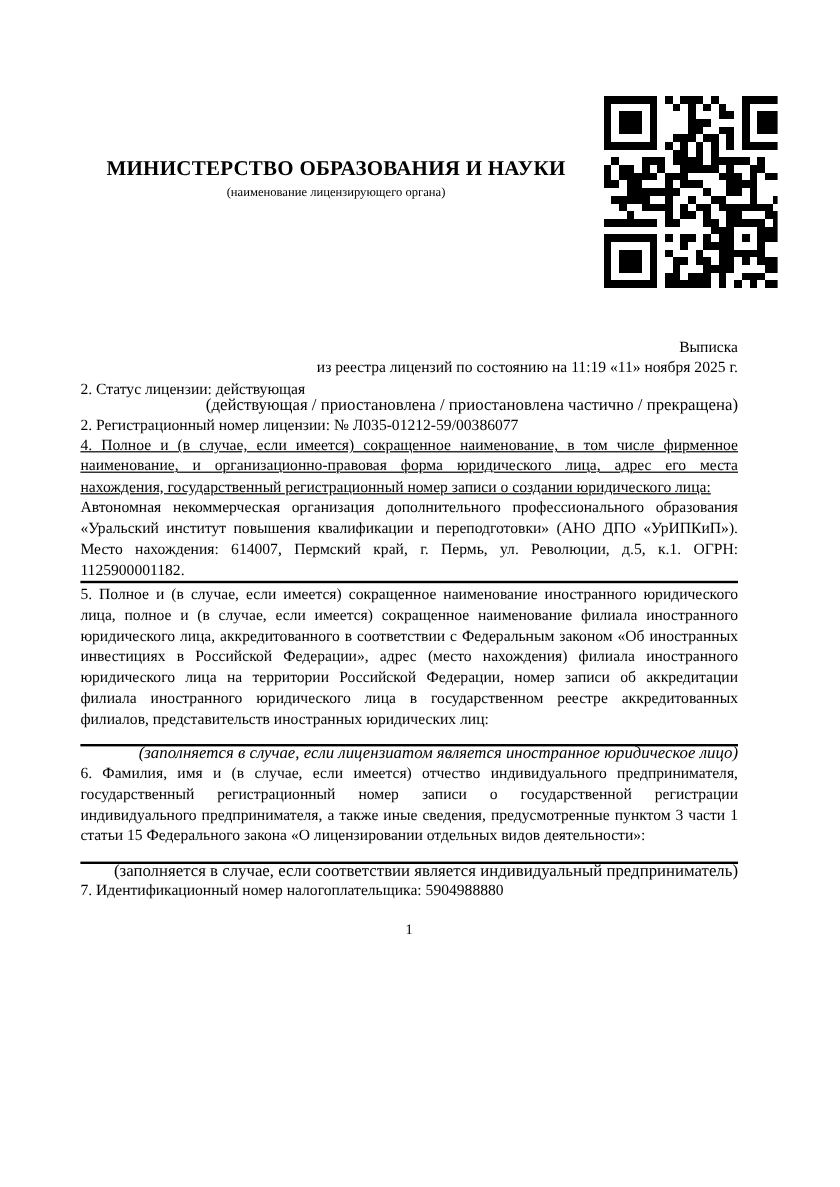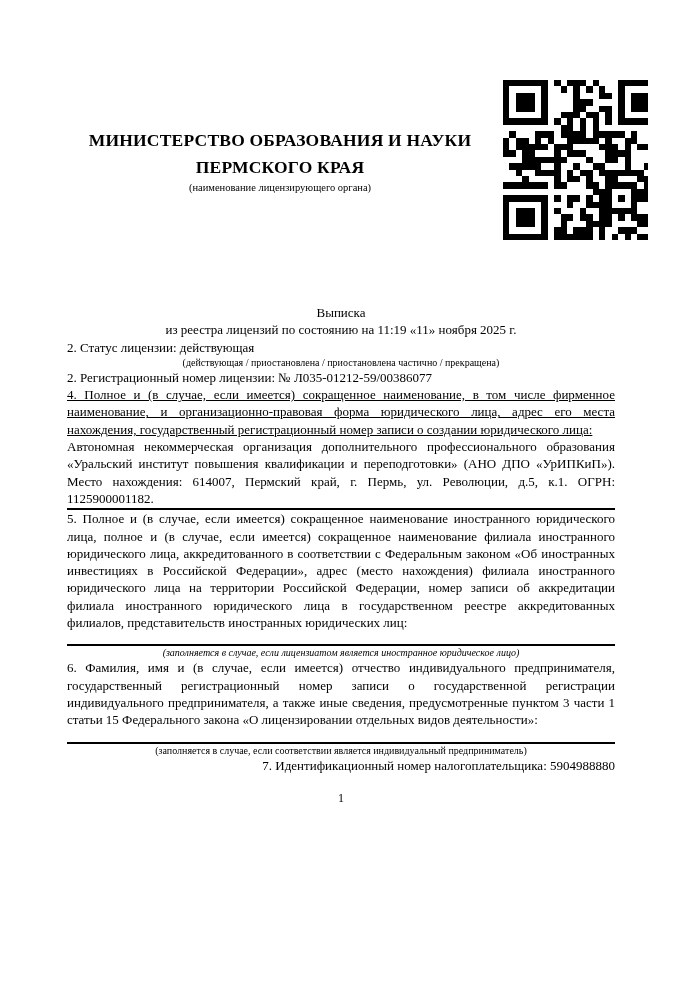--- a/index.html
+++ b/index.html
@@ -14,49 +14,48 @@
   .header { position: relative; height: 240px; }
   .ministry { position: absolute; left: 40px; top: 127px; width: 480px; text-align: center; }
   .ministry-title { font-size: 17.5px; font-weight: 700; line-height: 27px; letter-spacing: 0.2px; }
   .ministry-sub { font-size: 10.5px; line-height: 13px; margin-top: 0; }
   .qr { position: absolute; left: 503px; top: 80px; width: 160px; height: 160px; shape-rendering: crispEdges; }
   .qr rect { fill: #000; }
 
   
   .content { margin: 0 33px 0 67px; font-size: 13px; line-height: 17.3px; }
   .content p { margin: 0; }
-  .doc-title { margin-top: 64px; text-align: center; }
+  .doc-title { margin-top: 40px; text-align: right; }
   .justify { text-align: justify; text-align-last: left; }
-  .caption { font-size: 10px; line-height: 13px; text-align: center; }
+  .caption { font-size: 14px; line-height: 13px; text-align: right; }
   .rule { border: 0; height: 0; border-top: 2px solid #000; margin: 0; }
 
   .i1 { margin-top: 33px; }
   .i2 { margin-top: 22px; }
   .i3 { margin-top: 16px; }
   .i4 { margin-top: 14px; text-decoration: underline; }
   .rule4 { margin-top: 1px; }
   .cap4 { margin-top: 2px; }
   .i5 { margin-top: 18px; }
   .rule5 { margin-top: 13px; }
   .cap5 { margin-top: 2px; font-style: italic; }
   .i6 { margin-top: 18px; }
   .rule6 { margin-top: 13px; }
   .cap6 { margin-top: 2px; }
-  .i7 { margin-top: 20px; text-align: right; }
+  .i7 { margin-top: 20px; }
   .page-footer { margin-top: 16px; text-align: center; font-size: 12px; }
 </style>
 </head>
 <body>
 
 <div class="page">
 
   <header class="header">
     <div class="ministry">
       <div class="ministry-title">МИНИСТЕРСТВО ОБРАЗОВАНИЯ И НАУКИ</div>
-      <div class="ministry-title">ПЕРМСКОГО КРАЯ</div>
       <div class="ministry-sub">(наименование лицензирующего органа)</div>
     </div>
     <svg class="qr" id="qr" viewBox="0 0 25 25" xmlns="http://www.w3.org/2000/svg">
         <rect x="0" y="0" width="1" height="1"></rect>
         <rect x="1" y="0" width="1" height="1"></rect>
         <rect x="2" y="0" width="1" height="1"></rect>
         <rect x="3" y="0" width="1" height="1"></rect>
         <rect x="4" y="0" width="1" height="1"></rect>
         <rect x="5" y="0" width="1" height="1"></rect>
         <rect x="6" y="0" width="1" height="1"></rect>

